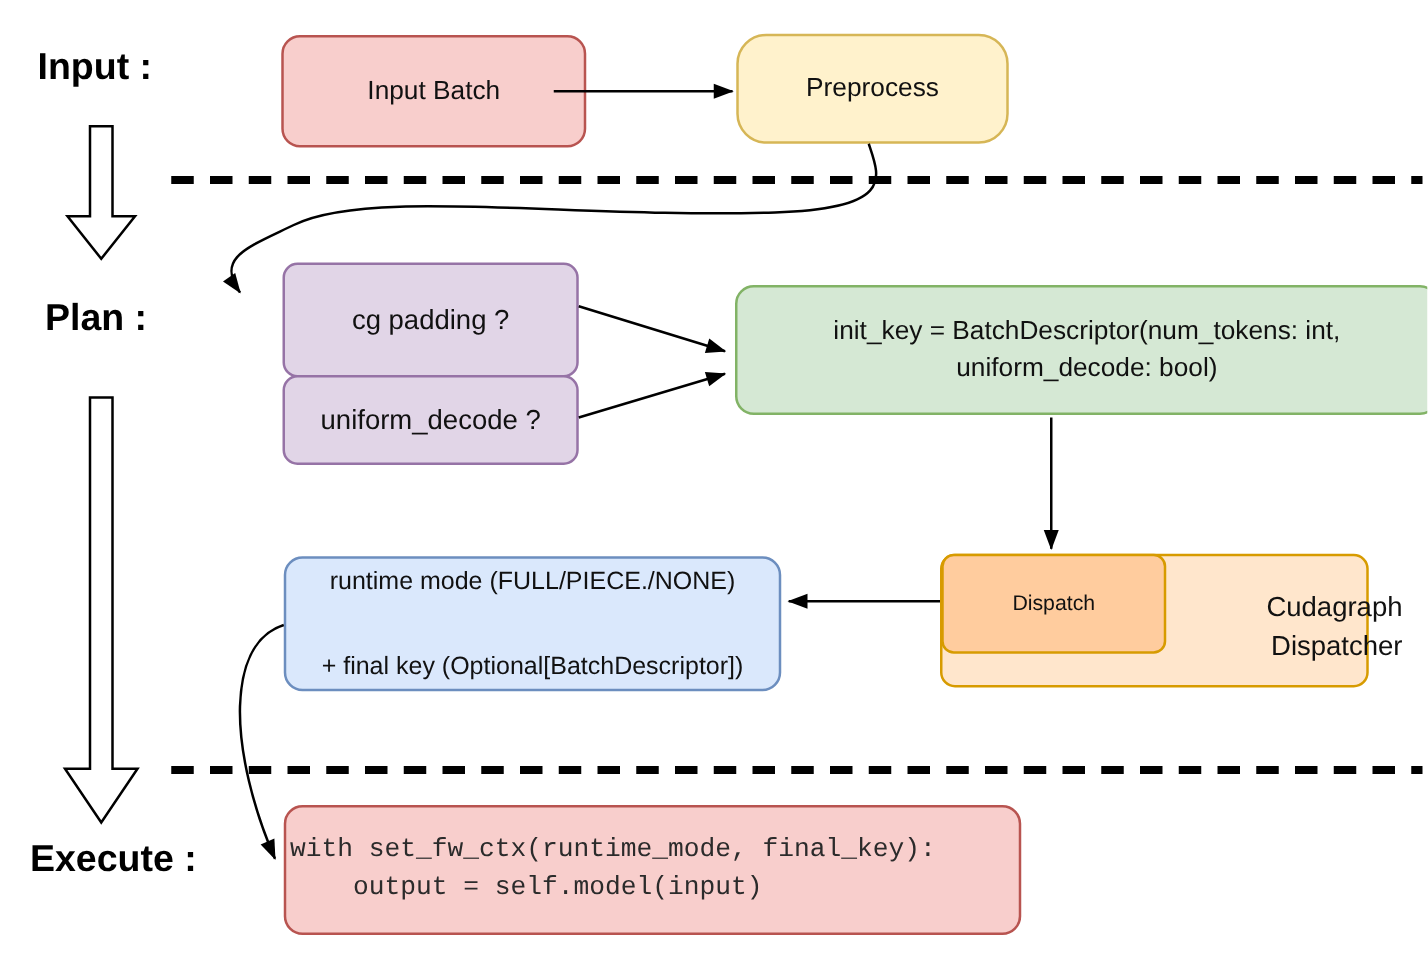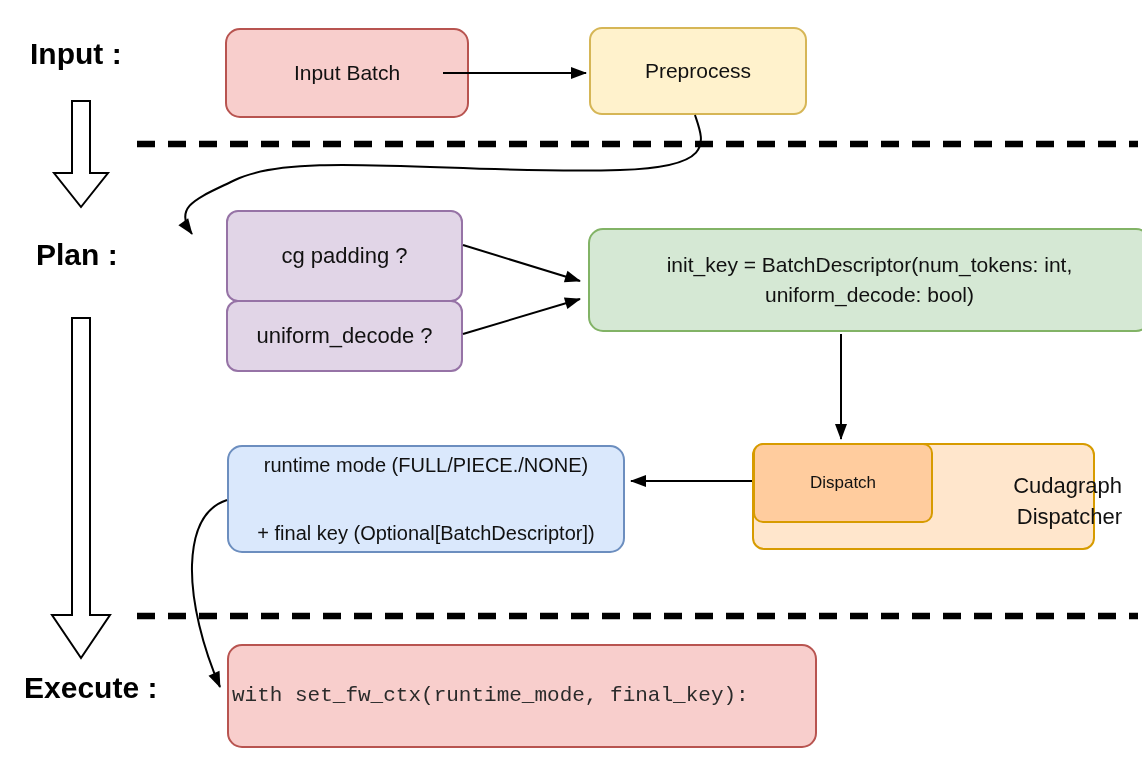--- a/index.html
+++ b/index.html
@@ -24,21 +24,21 @@
     display:flex;
     flex-direction:column;
     align-items:center;
     justify-content:center;
     text-align:center;
     font-size:21px;
     line-height:30px;
     color:#111;
   }
   .node.red   {background:#f8cecc;border:2px solid #b85450;border-radius:15px;}
-  .node.yellow{background:#fff2cc;border:2px solid #d6b656;border-radius:13px;}
+  .node.yellow{background:#fff2cc;border:2px solid #d6b656;border-radius:24px;}
   .node.purple{background:#e1d5e7;border:2px solid #9673a6;border-radius:12px;}
   .node.green {background:#d5e8d4;border:2px solid #82b366;border-radius:15px;}
   .node.blue  {background:#dae8fc;border:2px solid #6c8ebf;border-radius:15px;gap:39px;}
   .node.orange-outer{background:#ffe6cc;border:2px solid #d79b00;border-radius:12px;}
   .node.orange-inner{background:#ffcc9e;border:2px solid #d79b00;border-radius:10px;font-size:17px;}
   #box-input-batch {left:225px;top:28px; width:244px;height:90px;}
   #box-preprocess  {left:589px;top:27px; width:218px;height:88px;}
   #box-cg-padding  {left:226px;top:210px;width:237px;height:92px;font-size:22px;}
   #box-uniform     {left:226px;top:300px;width:237px;height:72px;font-size:22px;}
   #box-init-key    {left:588px;top:228px;width:563px;height:104px;}
@@ -110,20 +110,21 @@
     <div>Dispatcher</div>
   </div>
 
   <div class="node blue" id="box-runtime">
     <div>runtime mode (FULL/PIECE./NONE)</div>
     <div>+ final key (Optional[BatchDescriptor])</div>
   </div>
 
   <div class="node red" id="box-code">
     <div class="line">with set_fw_ctx(runtime_mode, final_key):</div>
+    <div class="line">    output = self.model(input)</div>
   </div>
 
   <svg class="overlay" width="1142" height="770" viewBox="0 0 1142 770">
     <defs>
       <marker id="ah" markerUnits="userSpaceOnUse" markerWidth="18" markerHeight="14" refX="16" refY="7" orient="auto">
         <path d="M1,1 L17,7 L1,13 Z" fill="#000"></path>
       </marker>
     </defs>
 
     <line x1="137" y1="144" x2="1138" y2="144" stroke="#000" stroke-width="6.5" stroke-dasharray="18 13"></line>

